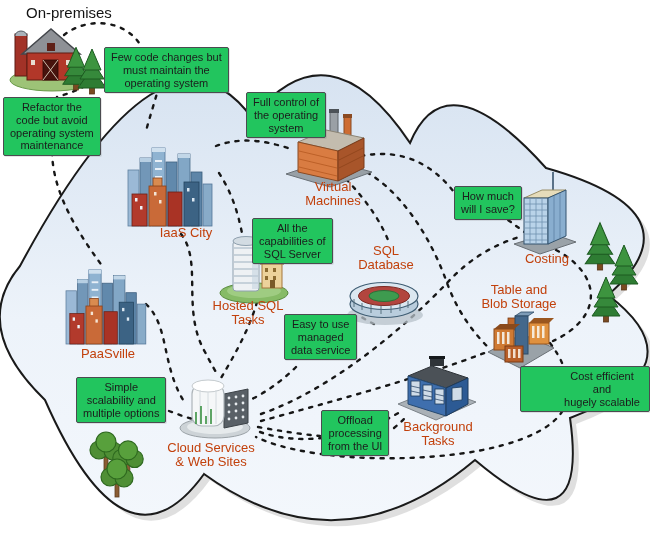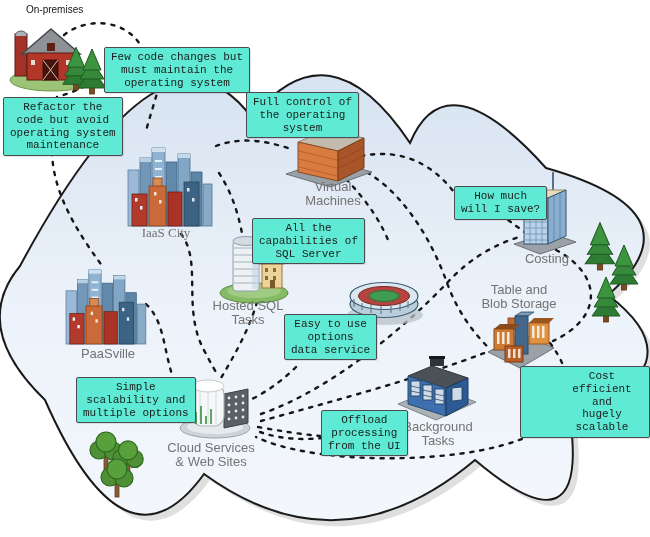--- a/index.html
+++ b/index.html
@@ -1,23 +1,23 @@
 <!DOCTYPE html>
 <html><head>
 <meta charset="utf-8">
 <style>
   html,body{margin:0;padding:0;background:#ffffff;}
   .stage{position:relative;width:650px;height:537px;background:#ffffff;overflow:hidden;
          font-family:"Liberation Sans",sans-serif;}
   .stage svg{position:absolute;left:0;top:0;}
-  .ttl{position:absolute;font-size:10px;color:#141414;white-space:pre-line;}
-  .note{position:absolute;background:#5eead4;border:1.4px solid #4b4b50;border-radius:2px;
+  .ttl{position:absolute;font-size:15px;color:#141414;white-space:pre-line;}
+  .note{position:absolute;background:#22c55e;border:1.4px solid #4b4b50;border-radius:2px;
         padding:3px 6px;font-size:11px;line-height:1.16;color:#1c1c1c;text-align:center;
-        white-space:pre-line;box-shadow:1px 1px 0 rgba(90,90,90,.15);font-family:Liberation Mono, monospace;}
-  .lbl{position:absolute;font-size:13px;line-height:1.08;color:#737373;text-align:center;
+        white-space:pre-line;box-shadow:1px 1px 0 rgba(90,90,90,.15);}
+  .lbl{position:absolute;font-size:13px;line-height:1.08;color:#c2410c;text-align:center;
        white-space:pre-line;}
 </style>
 </head>
 <body>
 
 <div class="stage">
 
 <svg width="650" height="537" viewBox="0 0 650 537">
   <defs>
     <linearGradient id="cloudGrad" x1="0" y1="0" x2="0" y2="1">
@@ -235,25 +235,27 @@
   </g>
   <g>
     <use href="#oak" transform="translate(106,470)"></use>
     <use href="#oak" transform="translate(128,477) scale(0.95)"></use>
     <use href="#oak" transform="translate(117,497)"></use>
   </g>
 </svg>
 
 <div class="ttl" style="left:26px;top:4px;">On-premises</div>
 
-<div class="lbl" style="left:116px;top:226px;width:100px;font-family:Liberation Serif, serif;">IaaS City</div>
+<div class="lbl" style="left:136px;top:226px;width:100px;">IaaS City</div>
 <div class="lbl" style="left:283px;top:180px;width:100px;">Virtual
 Machines</div>
 <div class="lbl" style="left:193px;top:299px;width:110px;">Hosted SQL
 Tasks</div>
+<div class="lbl" style="left:341px;top:244px;width:90px;">SQL
+Database</div>
 <div class="lbl" style="left:507px;top:252px;width:80px;">Costing</div>
 <div class="lbl" style="left:58px;top:347px;width:100px;">PaaSville</div>
 <div class="lbl" style="left:469px;top:283px;width:100px;">Table and
 Blob Storage</div>
 <div class="lbl" style="left:146px;top:441px;width:130px;">Cloud Services
 &amp; Web Sites</div>
 <div class="lbl" style="left:383px;top:420px;width:110px;">Background
 Tasks</div>
 
 <div class="note" style="left:104px;top:47px;">Few code changes but
@@ -265,21 +267,21 @@
 maintenance</div>
 <div class="note" style="left:246px;top:92px;">Full control of
 the operating
 system</div>
 <div class="note" style="left:454px;top:186px;">How much
 will I save?</div>
 <div class="note" style="left:252px;top:218px;">All the
 capabilities of
 SQL Server</div>
 <div class="note" style="left:284px;top:314px;">Easy to use
-options
+managed
 data service</div>
 <div class="note" style="left:76px;top:377px;">Simple
 scalability and
 multiple options</div>
 <div class="note" style="left:321px;top:410px;">Offload
 processing
 from the UI</div>
 <div class="note" style="left:520px;top:366px;padding-left:40px;">Cost efficient and
 hugely scalable</div>
 

